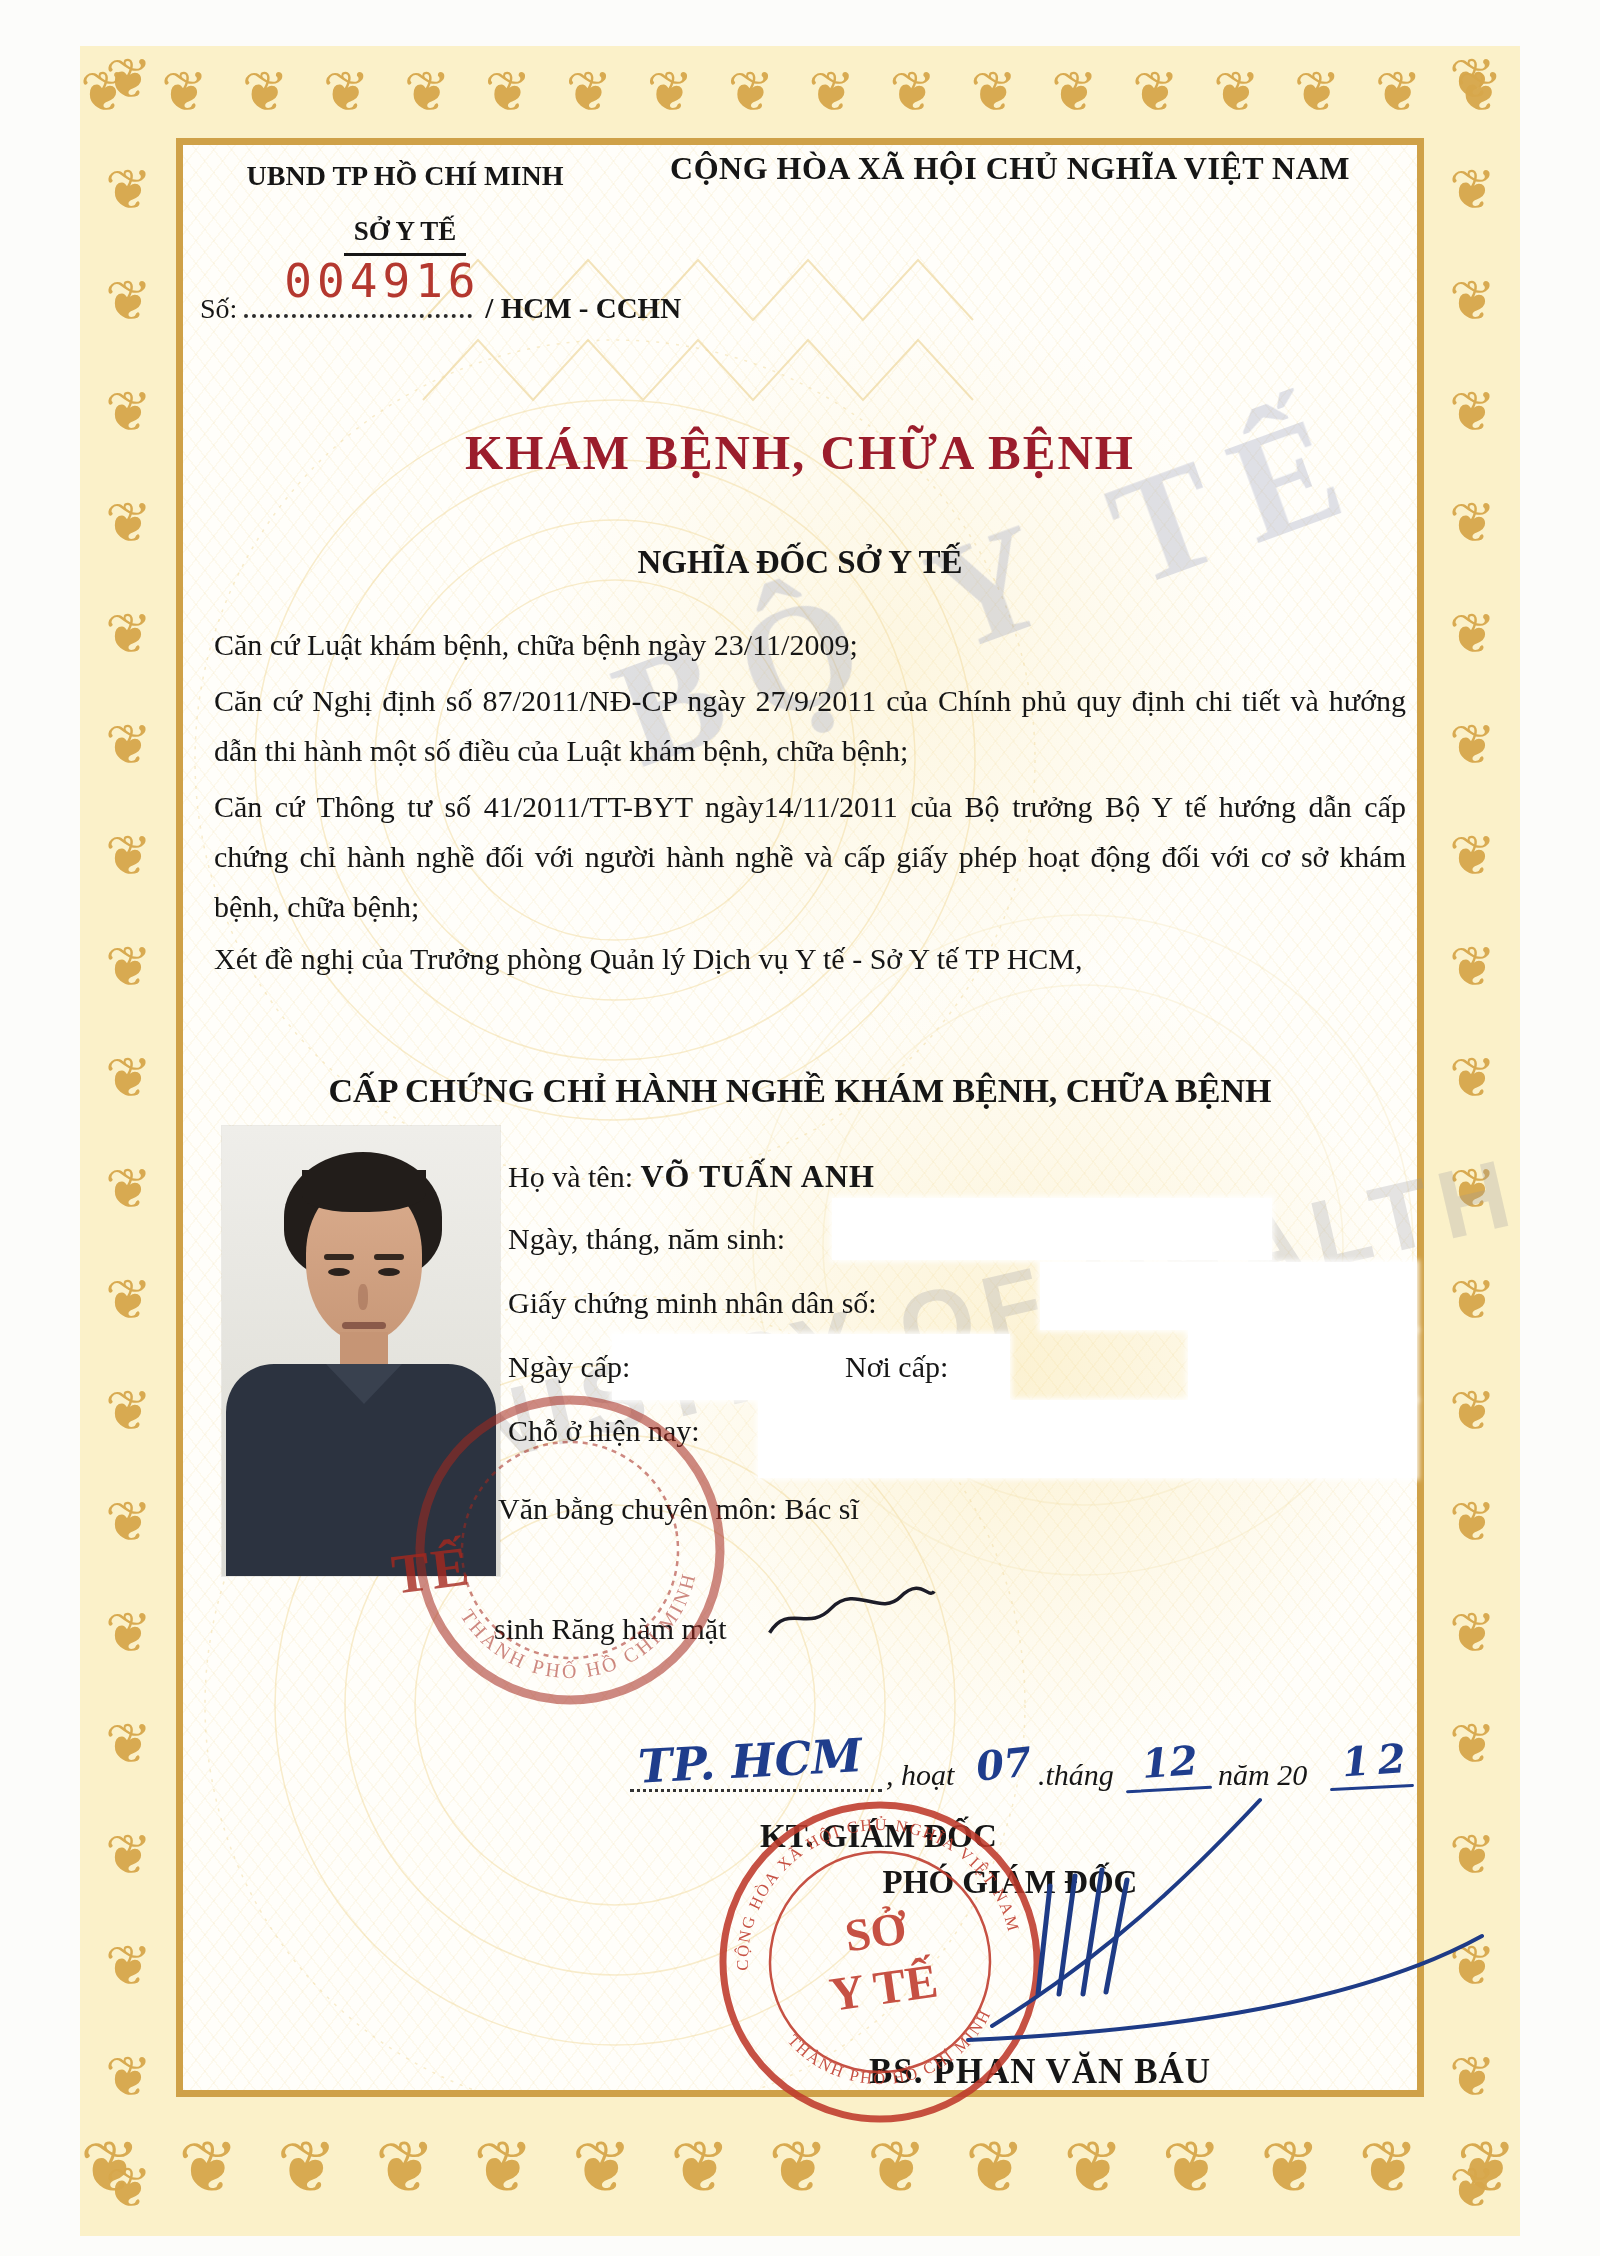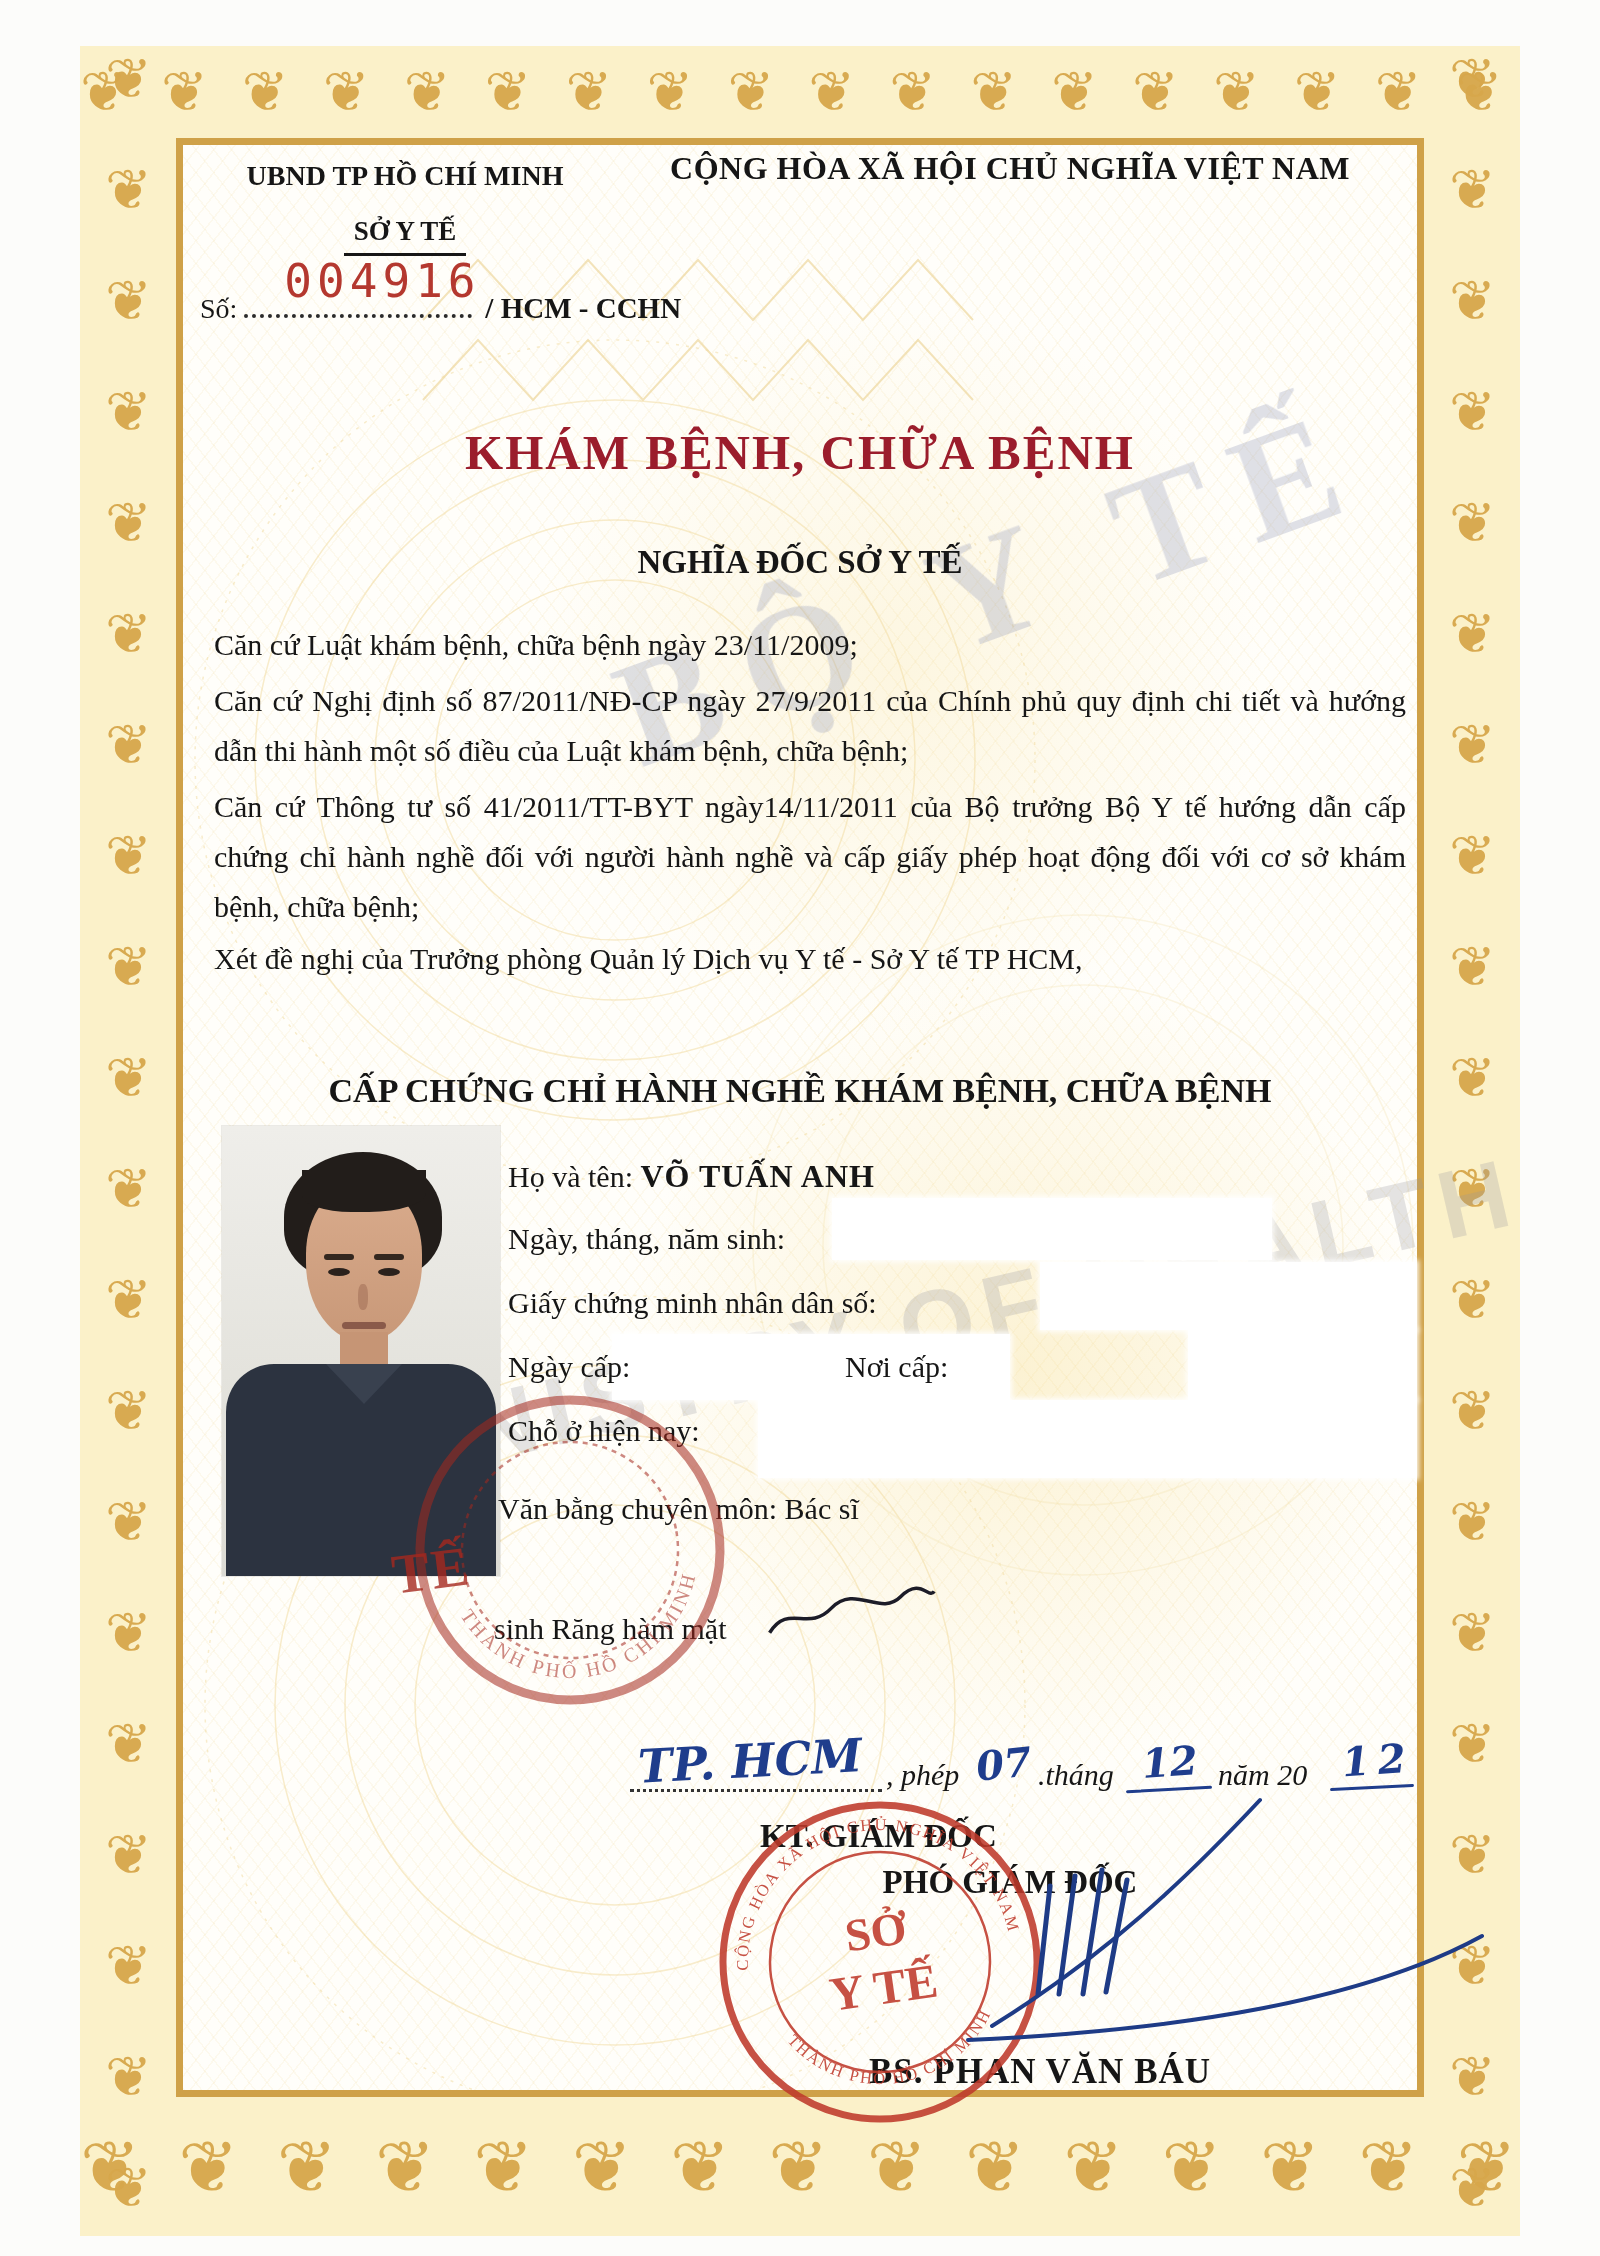--- a/index.html
+++ b/index.html
@@ -215,21 +215,21 @@
     <path id="fadedBot" d="M 42 170 A 128 128 0 1 0 298 170" fill="none"></path>
     <text font-size="20" fill="#a5281e" letter-spacing="3">
       <textPath href="#fadedBot" startOffset="50%" text-anchor="middle">THÀNH PHỐ HỒ CHÍ MINH</textPath>
     </text>
   </svg>
   <div class="stamp-te">TẾ</div>
 
   <div class="dateline">
     <span class="dl-dots" style="left:0;top:46px;width:252px;"></span>
     <span class="hand" style="left:8px;top:-8px;font-size:46px;transform:rotate(-3deg);">TP. HCM</span>
-    <span class="dl-print" style="left:256px;">, phép</span>
+    <span class="dl-print" style="left:256px;">, hoạt</span>
     <span class="hand" style="left:346px;top:-2px;font-size:40px;transform:rotate(-6deg);">07</span>
     <span class="dl-print" style="left:408px;">.tháng</span>
     <span class="hand" style="left:512px;top:-4px;font-size:40px;transform:rotate(-4deg);">12</span>
     <span class="hand-line" style="left:496px;top:46px;width:86px;transform:rotate(-3deg);"></span>
     <span class="dl-print" style="left:588px;">năm 20</span>
     <span class="hand" style="left:712px;top:-6px;font-size:40px;transform:rotate(-4deg);letter-spacing:8px;">12</span>
     <span class="hand-line" style="left:700px;top:44px;width:84px;transform:rotate(-3deg);"></span>
   </div>
 
   <div class="kt">KT. GIÁM ĐỐC</div>

